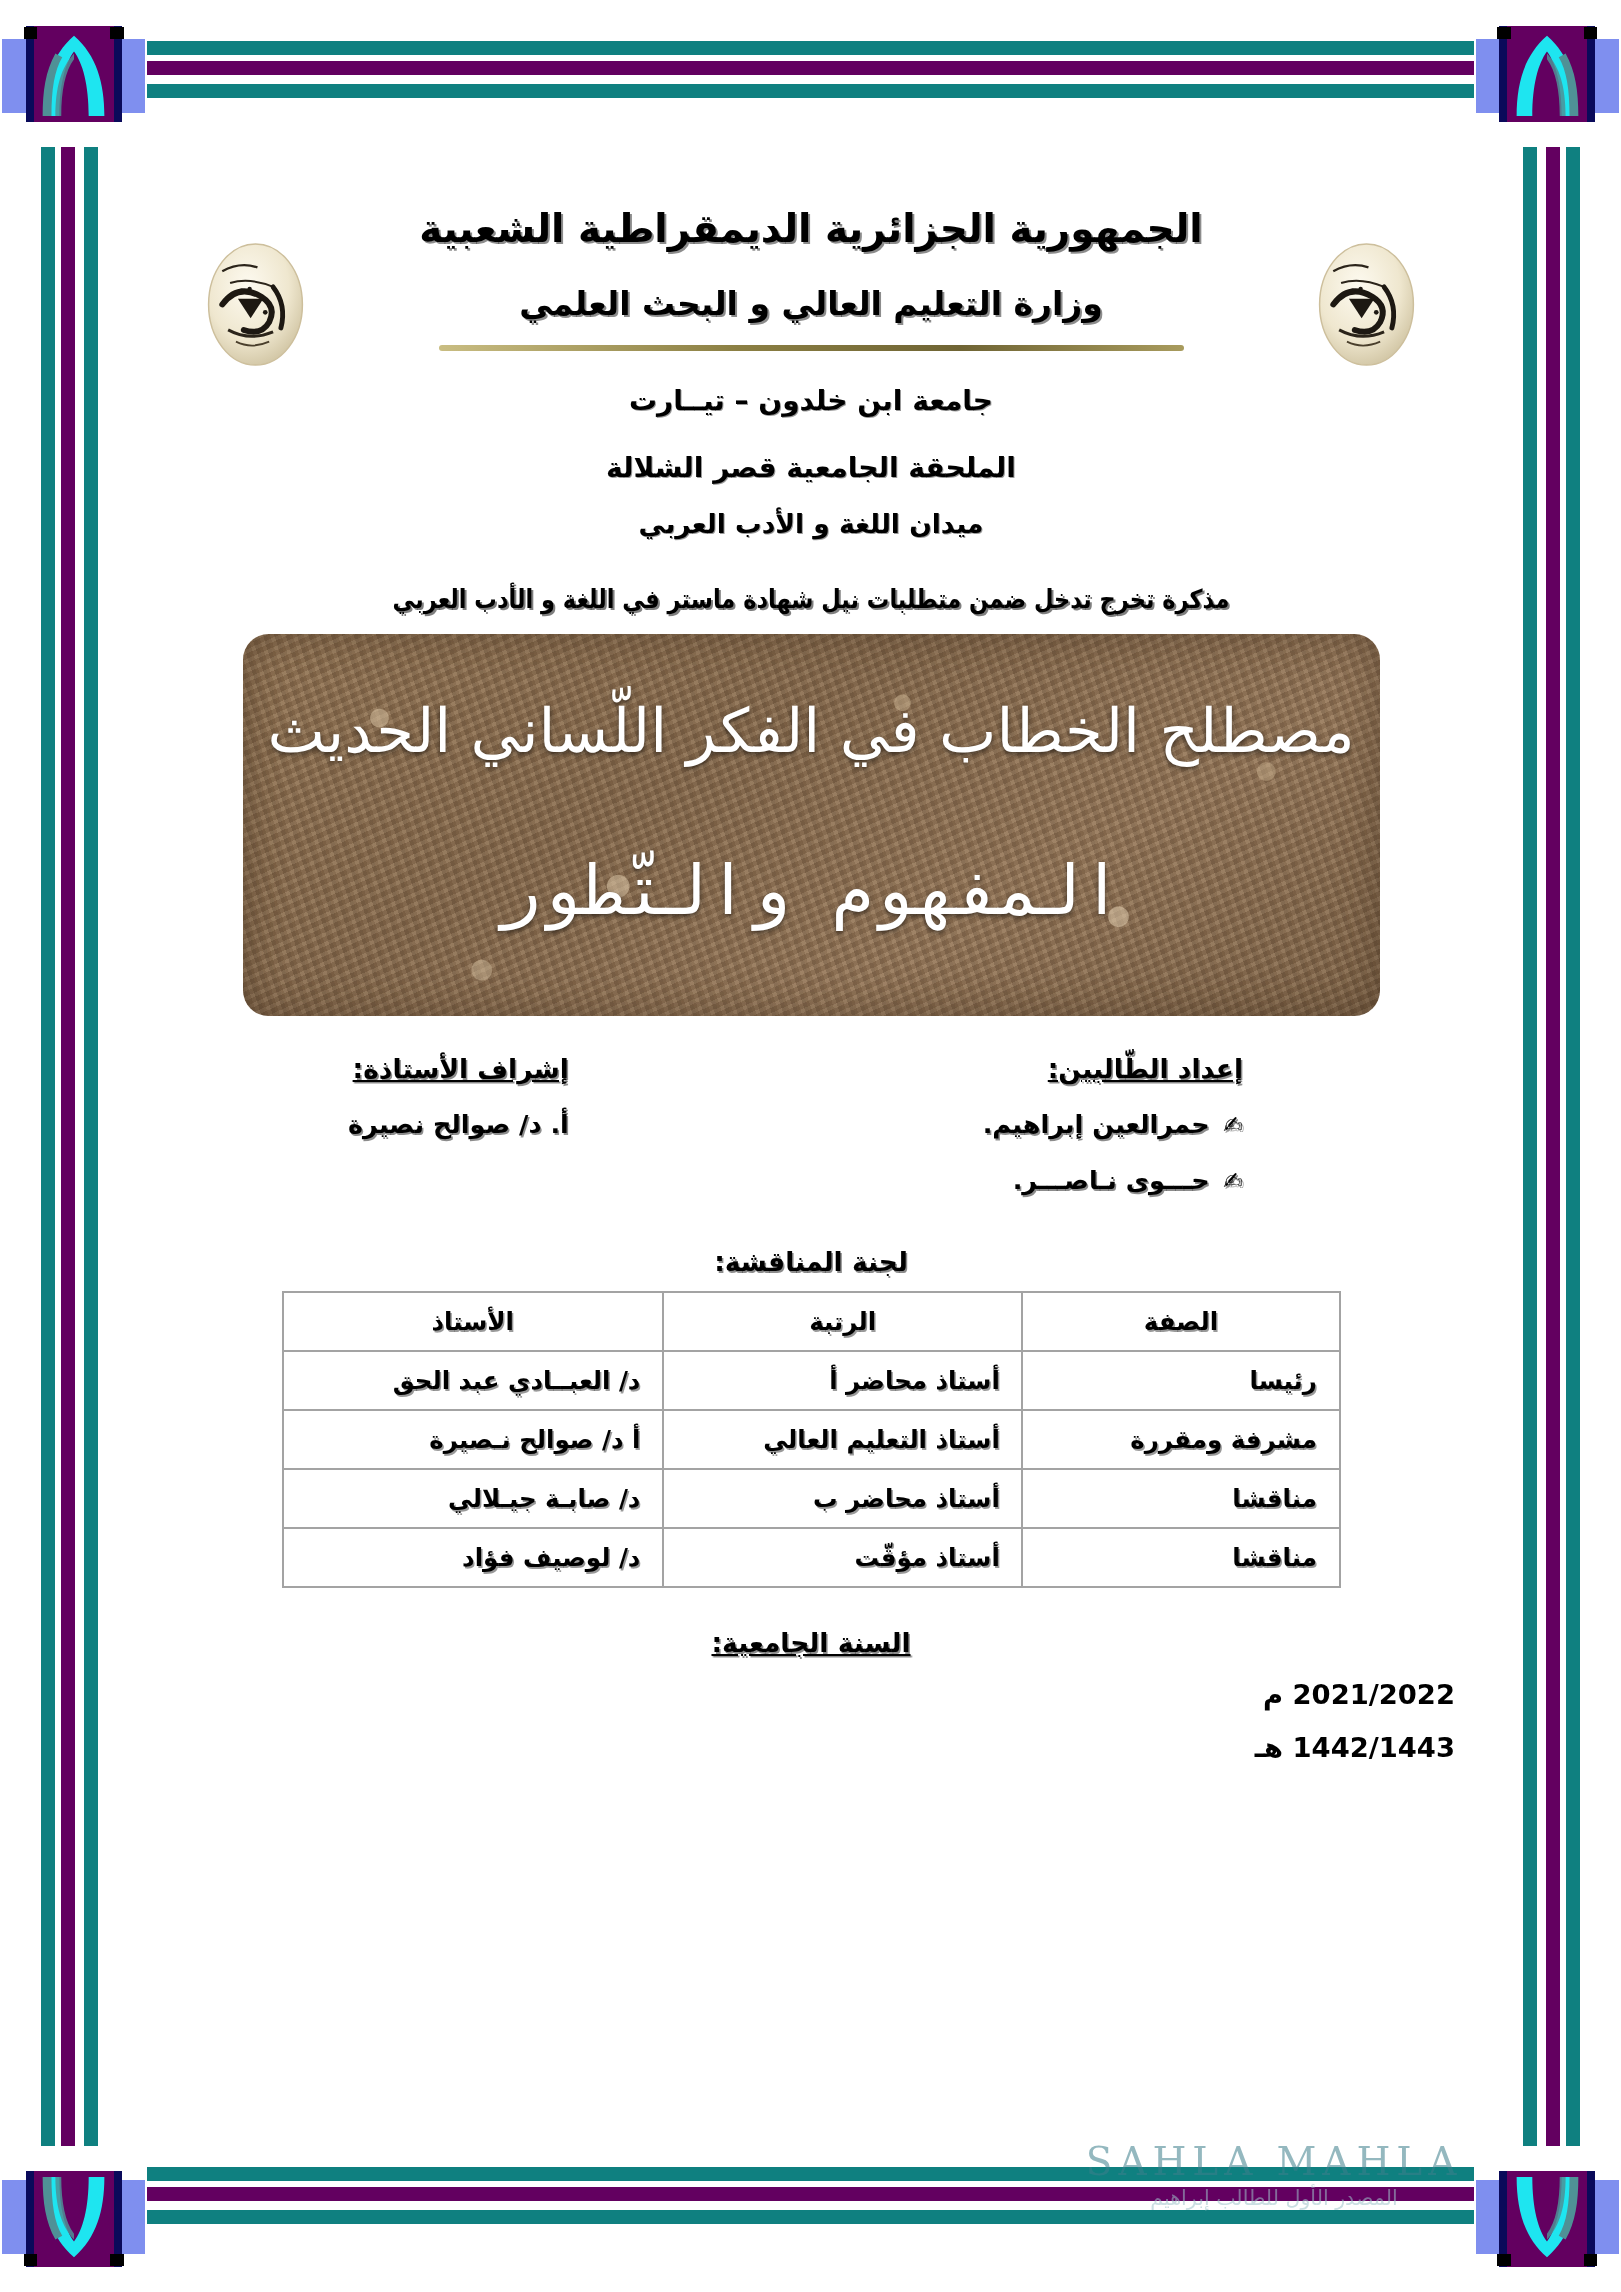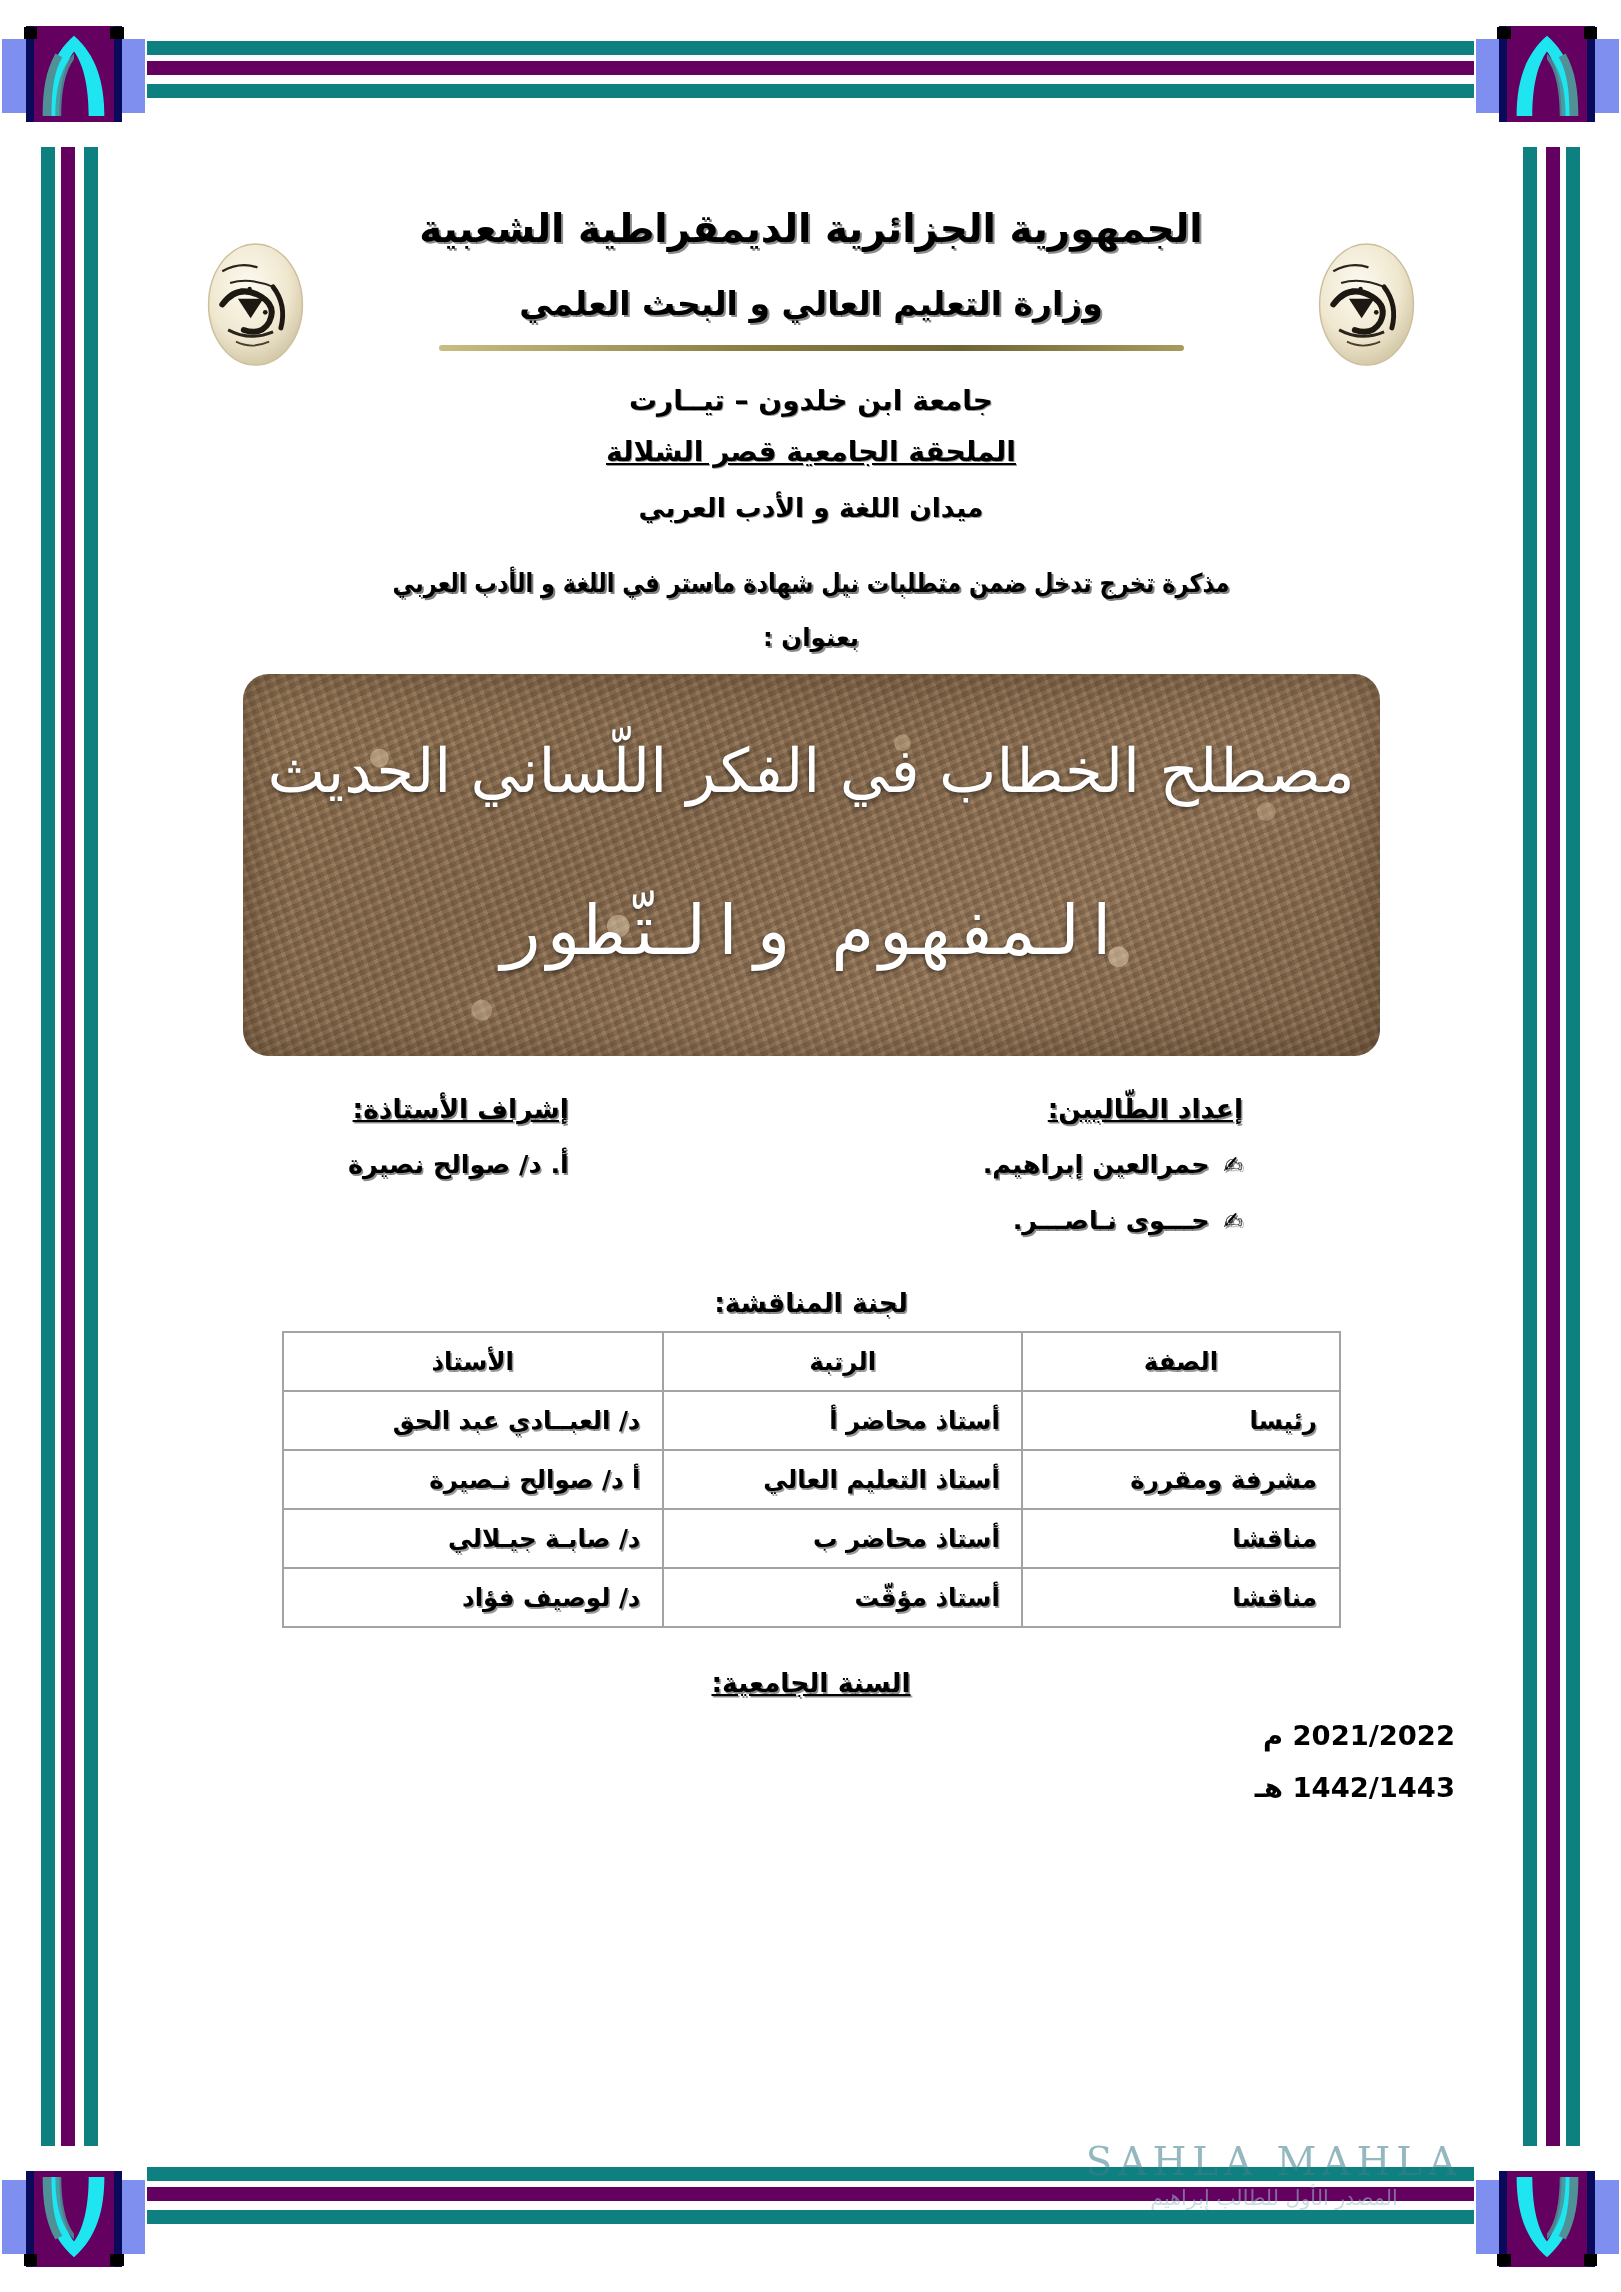--- a/index.html
+++ b/index.html
@@ -31,21 +31,21 @@
   .line{text-align:center;font-weight:bold;color:#000;}
   .t-republic{font-size:39px;letter-spacing:0px;margin-top:44px;
       text-shadow:2px 2px 0 rgba(0,0,0,.45);}
   .t-ministry{font-size:33px;margin-top:33px;text-shadow:2px 2px 0 rgba(0,0,0,.45);}
 
   .divider{width:745px;height:6.9px;margin:21.6px auto 0 auto;
       background:linear-gradient(90deg,#c9bd82 0%,#8b7f43 40%,#6f6434 70%,#a89b5d 100%);
       border-radius:3.9px;}
 
   .t-univ{font-size:28px;margin-top:33px;text-shadow:1px 1px 0 rgba(0,0,0,.4);}
-  .t-annex{font-size:28px;margin-top:18px;text-shadow:1px 1px 0 rgba(0,0,0,.4);text-decoration:underline;}
+  .t-annex{font-size:28px;margin-top:34px;text-shadow:1px 1px 0 rgba(0,0,0,.4);}
   .t-field{font-size:26.5px;margin-top:23.5px;text-shadow:1px 1px 0 rgba(0,0,0,.4);}
 
   .t-memo{font-size:22.5px;margin-top:47px;letter-spacing:-1px;
       font-family:"DejaVu Sans",sans-serif;
       text-shadow:2px 2px 0 rgba(0,0,0,.5);transform:scaleY(1.15);}
   .t-spec{font-size:24.5px;margin-top:39px;text-shadow:2px 2px 0 rgba(0,0,0,.45);}
   .t-titled{font-size:24.5px;margin-top:27.4px;text-shadow:2px 2px 0 rgba(0,0,0,.45);}
 
   
   .logo{position:absolute;width:153px;height:129px;}
@@ -222,21 +222,20 @@
   <div class="line t-republic">الجمهورية الجزائرية الديمقراطية الشعبية</div>
   <div class="line t-ministry">وزارة التعليم العالي و البحث العلمي</div>
 
   <div class="divider"></div>
 
   <div class="line t-univ">جامعة ابن خلدون – تيــارت</div>
   <div class="line t-annex">الملحقة الجامعية قصر الشلالة</div>
   <div class="line t-field">ميدان اللغة و الأدب العربي</div>
 
   <div class="line t-memo">مذكرة تخرج تدخل ضمن متطلبات نيل شهادة ماستر في اللغة و الأدب العربي</div>
-  <div class="line t-titled">بعنوان :</div>
 
   <div class="titlebox">
     <div class="title-main">مصطلح الخطاب في الفكر اللّساني الحديث</div>
     <div class="title-sub">المفهوم والتّطور</div>
   </div>
 
   <div class="people">
     <div class="col students">
       <div class="hdr">إعداد الطّالبين:</div>
       <div class="nm">

